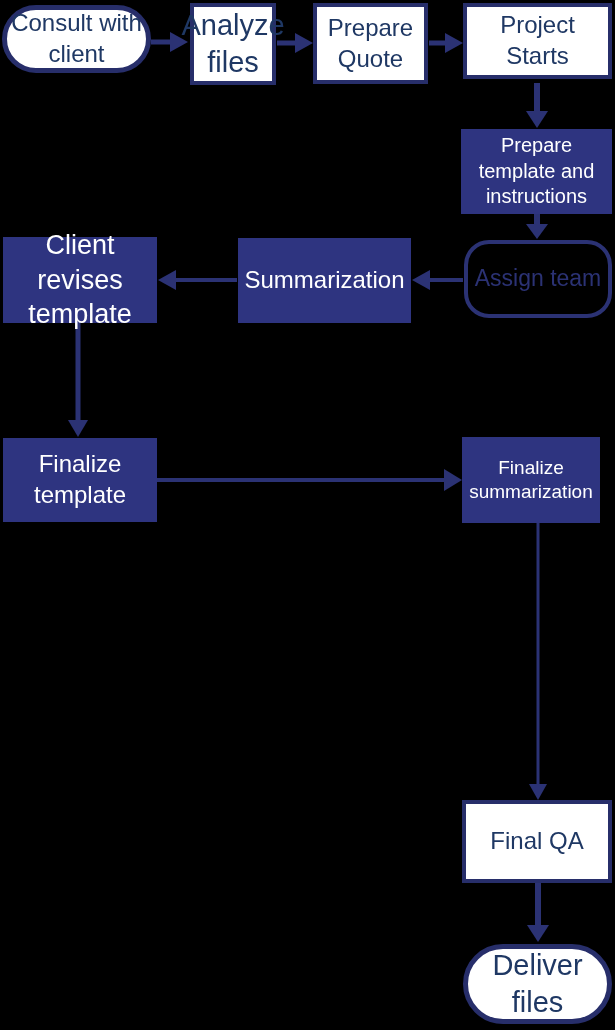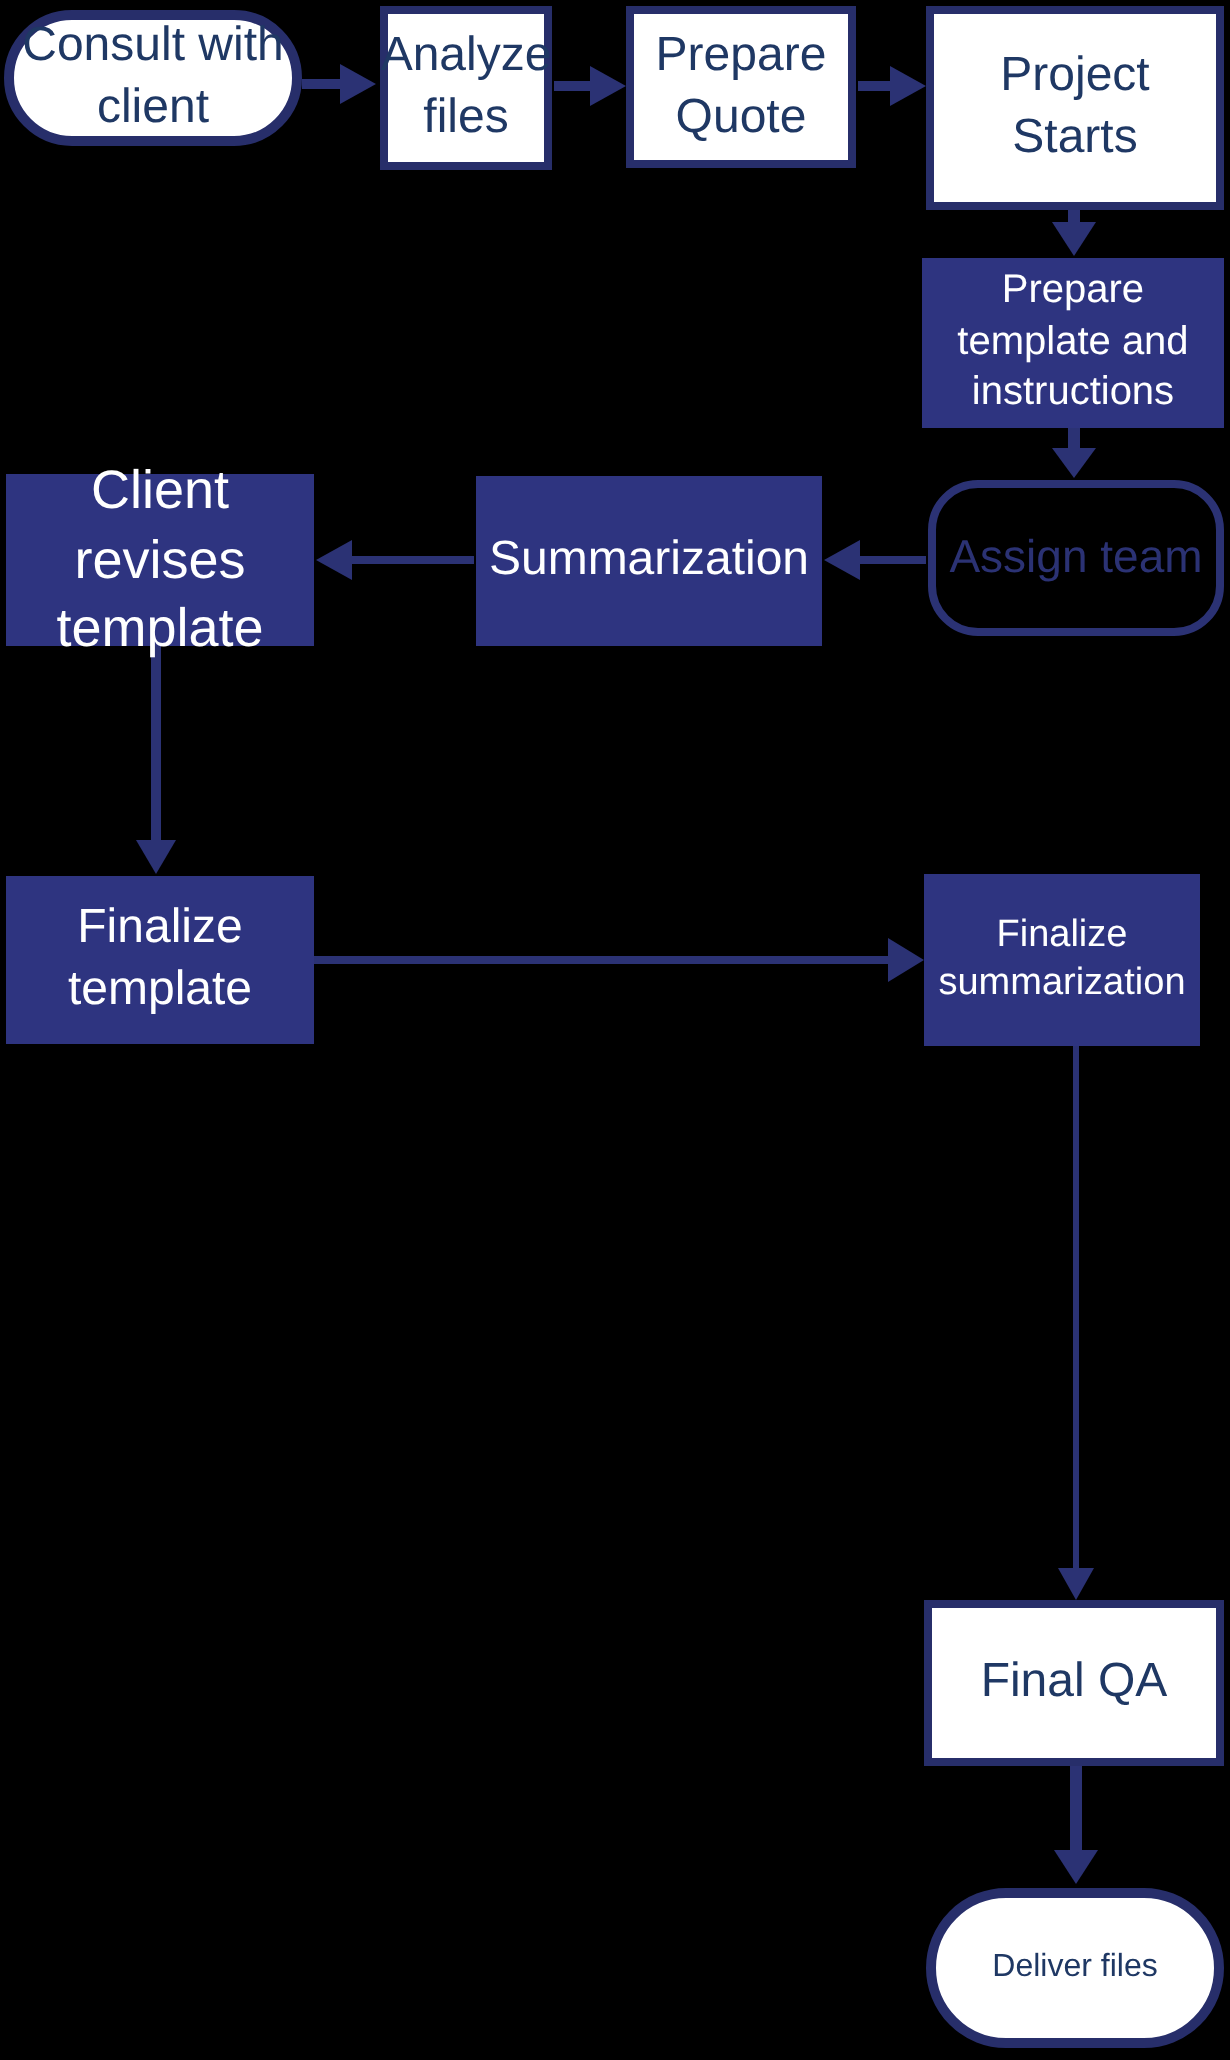--- a/index.html
+++ b/index.html
@@ -18,31 +18,31 @@
     text-align:center;
     white-space:pre-line;
     line-height:1.28;
   }
   .filled{background:#2e3480;color:#ffffff;}
   .outlined{background:#ffffff;border:4px solid #272e6a;color:#1f3864;}
   .ghost{background:transparent;border:4px solid #2b3274;color:#2b3274;}
   .stadium{border-radius:40px;border-width:5px;}
 
   #n-consult {left:2px;  top:5px;   width:149px;height:68px;font-size:24px;}
-  #n-analyze {left:190px;top:3px;   width:86px; height:82px;font-size:24px;}
+  #n-analyze {left:190px;top:3px;   width:86px; height:82px;font-size:29px;}
   #n-quote   {left:313px;top:3px;   width:115px;height:81px;font-size:24px;}
-  #n-project {left:463px;top:3px;   width:149px;height:102px;font-size:24px;}
+  #n-project {left:463px;top:3px;   width:149px;height:76px;font-size:24px;}
   #n-preptmp {left:461px;top:129px; width:151px;height:85px;font-size:20px;}
   #n-assign  {left:464px;top:240px; width:148px;height:78px;font-size:23px;border-radius:25px;}
   #n-summ    {left:238px;top:238px; width:173px;height:85px;font-size:24px;}
   #n-client  {left:3px;  top:237px; width:154px;height:86px;font-size:27px;}
   #n-fintmp  {left:3px;  top:438px; width:154px;height:84px;font-size:24px;}
   #n-finsumm {left:462px;top:437px; width:138px;height:86px;font-size:19px;}
   #n-finalqa {left:462px;top:800px; width:150px;height:83px;font-size:24px;}
-  #n-deliver {left:463px;top:944px; width:149px;height:80px;font-size:16px;}
+  #n-deliver {left:463px;top:944px; width:149px;height:80px;font-size:29px;}
 </style>
 </head>
 <body>
 
 <div class="canvas">
 
   <svg class="arrows" viewBox="0 0 615 1030" xmlns="http://www.w3.org/2000/svg">
     <g fill="#2b3274" stroke="#2b3274">
       <g>
         <line x1="151" y1="42" x2="172" y2="42" stroke-width="5"></line>

